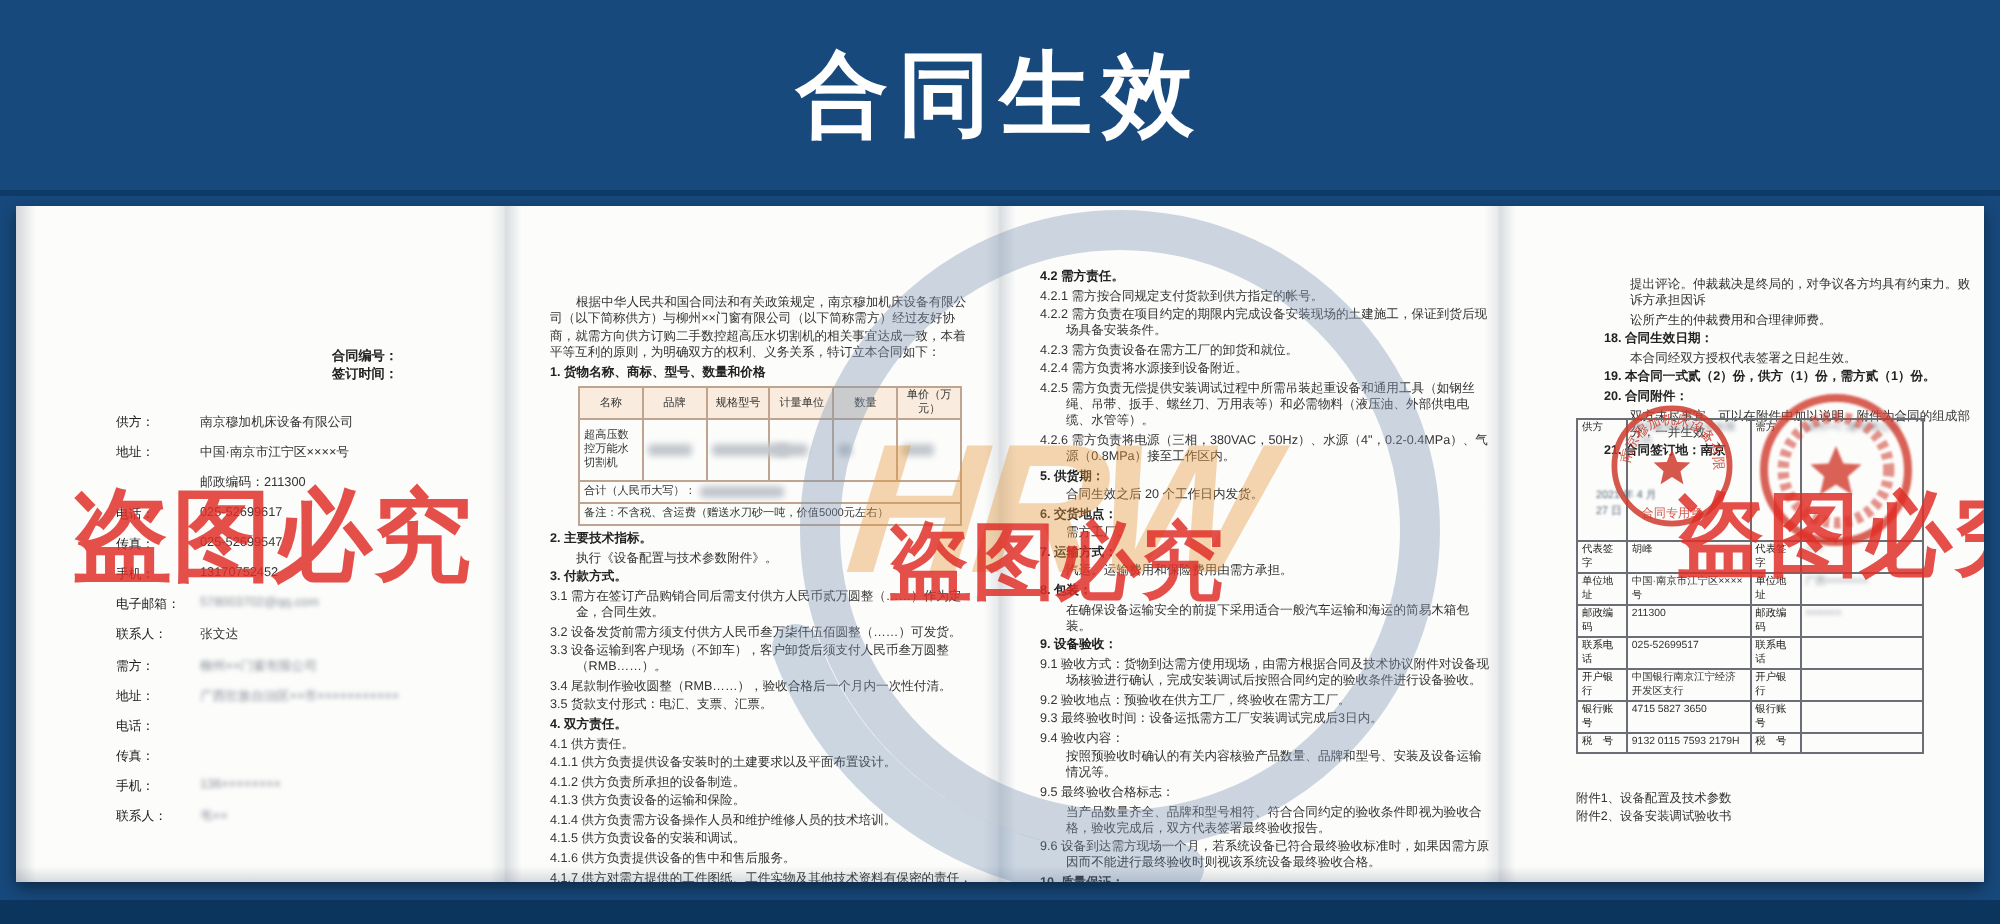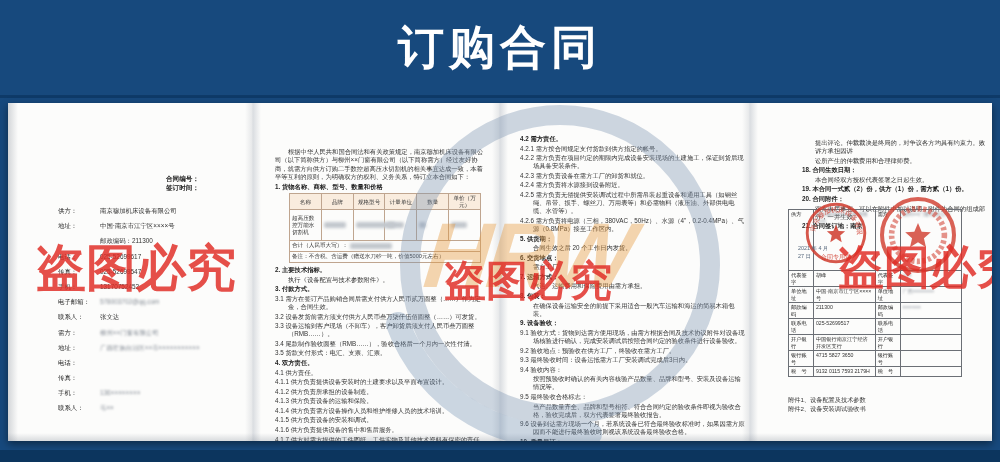--- a/index.html
+++ b/index.html
@@ -85,21 +85,21 @@
   }
   .wm-red{position:absolute;font-weight:700;color:rgba(224,45,38,.84);pointer-events:none;white-space:nowrap;}
   #wm-red-left{left:12px;top:132px;width:232px;text-align:center;font-size:50px;}
   #wm-red-center{left:408px;top:150px;width:224px;text-align:center;font-size:42px;}
   #wm-red-right{left:822px;top:134px;width:200px;text-align:center;font-size:46px;}
 </style>
 </head>
 <body>
 
 <div class="banner">
-  <div class="banner-title">订购合同</div>
+  <div class="banner-title">合同生效</div>
 </div>
 <div class="top-divider"></div>
 
 <div class="spread">
 
   <div class="page" id="page1">
     <div class="meta">
       <div>合同编号：</div>
       <div>签订时间：</div>
     </div>

